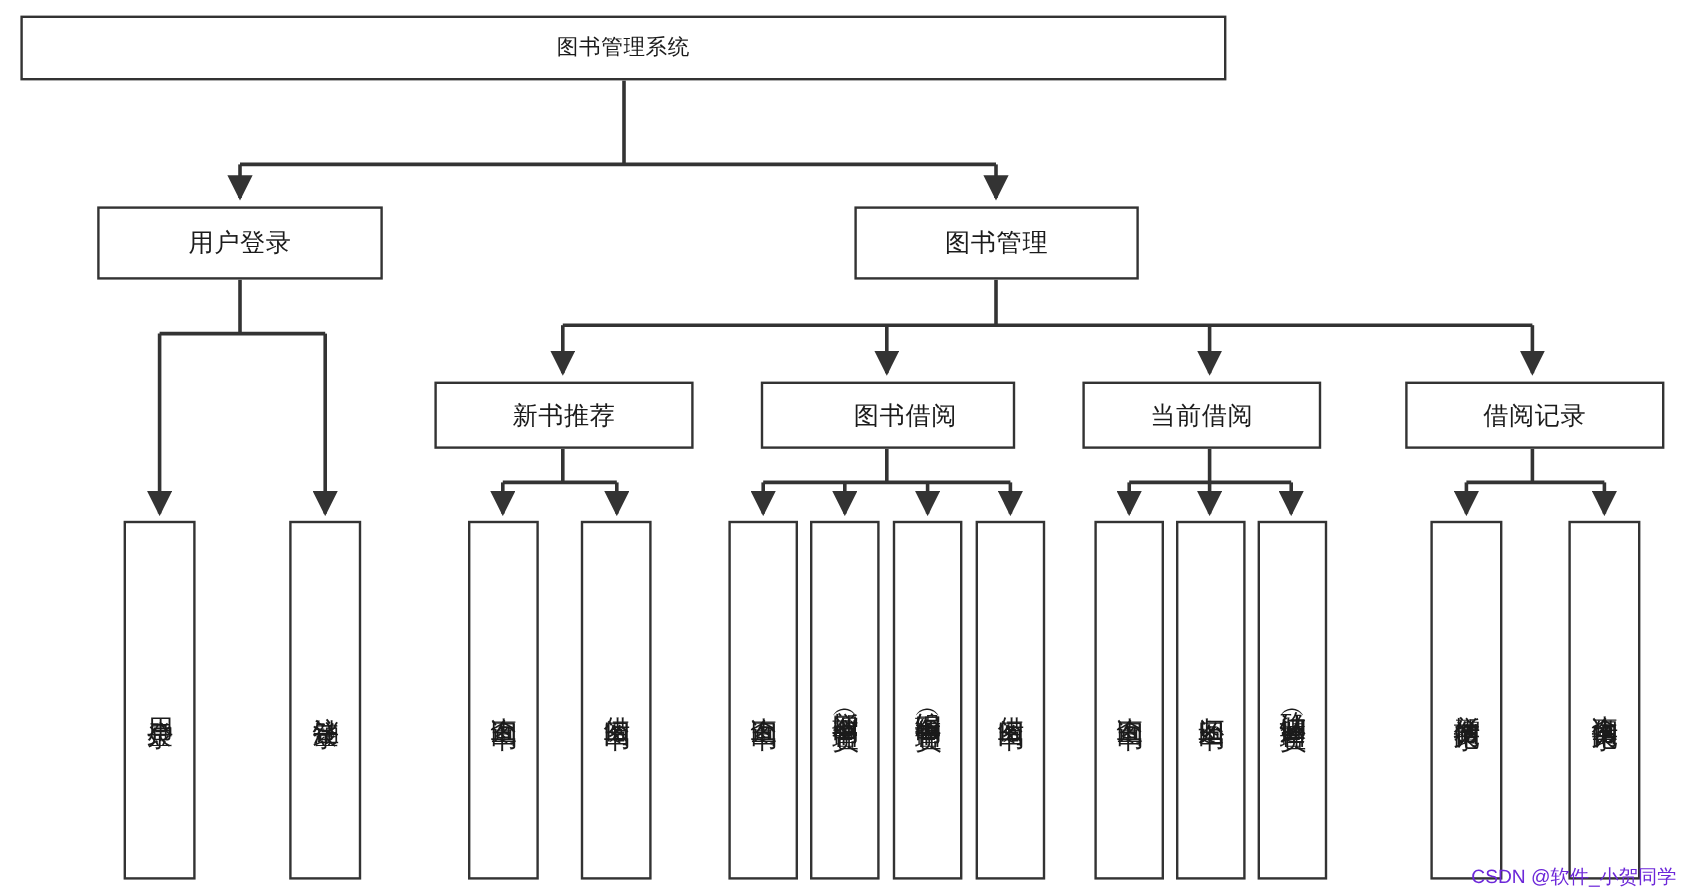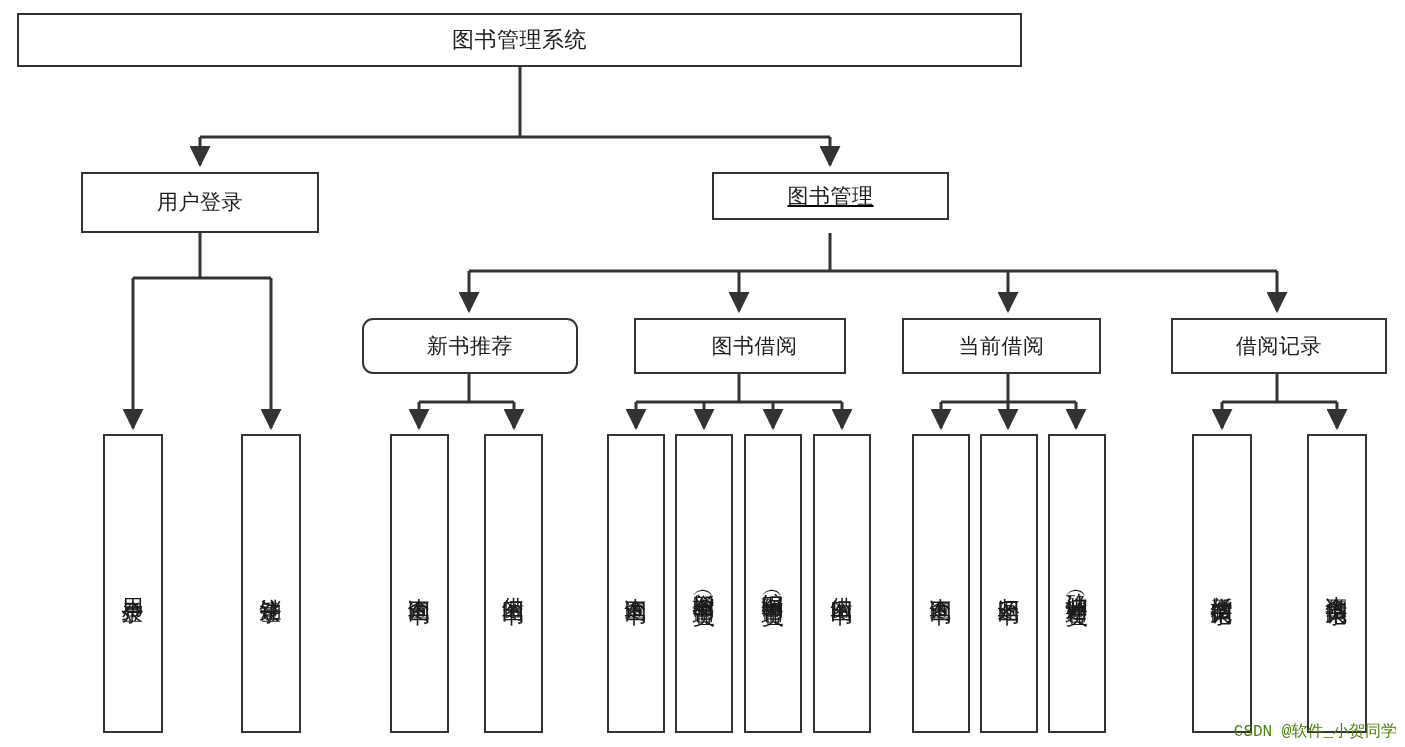--- a/index.html
+++ b/index.html
@@ -41,21 +41,21 @@
     line-height: 1.08;
     letter-spacing: 0.5px;
     white-space: nowrap;
   }
   
   .node.h .label {
     font-size: 21px;
     writing-mode: horizontal-tb;
   }
   .node.root .label {
-    font-size: 22px;
+    font-size: 18px;
   }
   
   .node.v {
     align-items: center;
     justify-content: center;
     padding: 2px 0;
   }
   .node.v .label {
     writing-mode: vertical-rl;
     text-orientation: upright;
@@ -63,24 +63,24 @@
     line-height: 1.05;
     letter-spacing: 2px;
     white-space: nowrap;
     max-height: 290px;
   }
   #watermark {
     position: absolute;
     right: 8px;
     bottom: 5px;
     font-size: 16px;
-    color: #4d7c0f;
+    color: #6d28d9;
     z-index: 5;
     white-space: nowrap;
-    font-family: Liberation Mono, monospace;
+    font-family: Liberation Sans, sans-serif;
   }
 </style>
 </head>
 <body>
 
 <div id="canvas">
 
   <svg id="edges" viewBox="0 0 1405 747" xmlns="http://www.w3.org/2000/svg">
     <defs>
       <marker id="arrow" viewBox="0 0 10 10" refX="9" refY="5" markerWidth="7" markerHeight="7" orient="auto-start-reverse">
@@ -132,25 +132,25 @@
   </svg>
 
   <div class="node h root" style="left:17px; top:13px; width:1005px; height:54px;">
     <span class="label">图书管理系统</span>
   </div>
 
   <div class="node h" style="left:81px; top:172px; width:238px; height:61px;">
     <span class="label">用户登录</span>
   </div>
 
-  <div class="node h" style="left:712px; top:172px; width:237px; height:48px;text-decoration:underline;">
+  <div class="node h" style="left:712px; top:172px; width:237px; height:61px;">
     <span class="label">图书管理</span>
   </div>
 
-  <div class="node h" style="left:362px; top:318px; width:216px; height:56px;border-radius:11px;">
+  <div class="node h" style="left:362px; top:318px; width:216px; height:56px;">
     <span class="label">新书推荐</span>
   </div>
 
   <div class="node h" style="left:634px; top:318px; width:212px; height:56px;padding-left:29px;">
     <span class="label">图书借阅</span>
   </div>
 
   <div class="node h" style="left:902px; top:318px; width:199px; height:56px;">
     <span class="label">当前借阅</span>
   </div>

